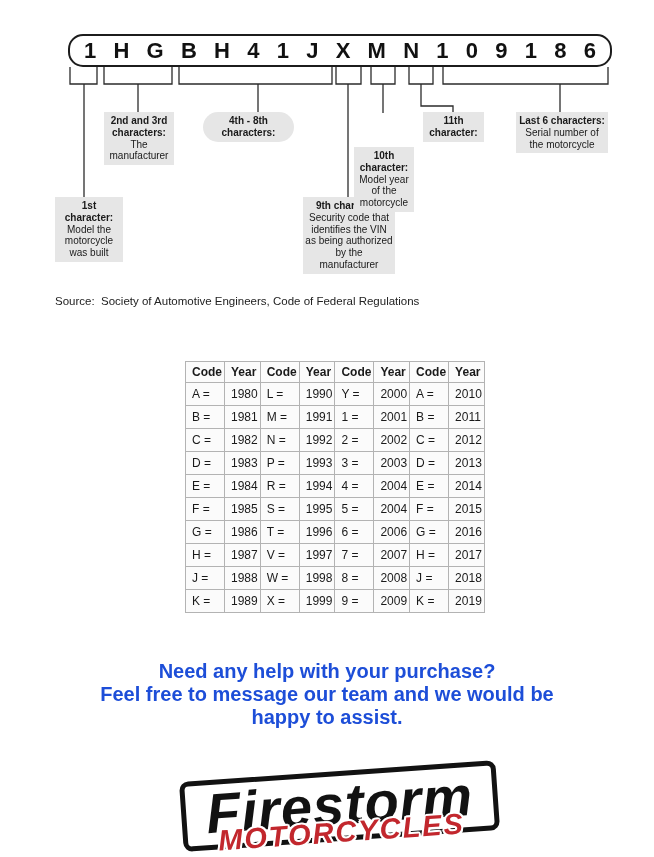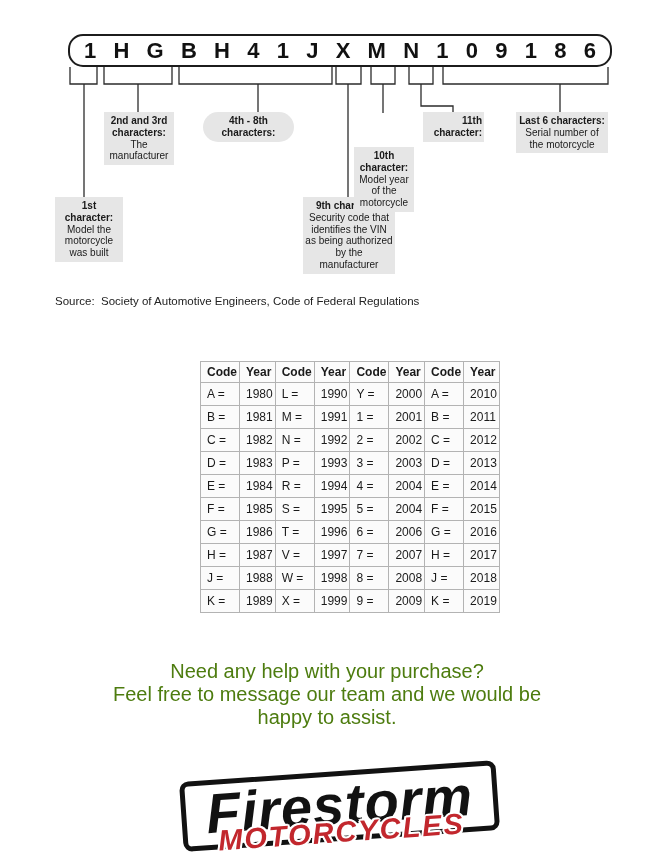--- a/index.html
+++ b/index.html
@@ -23,33 +23,33 @@
     position:absolute;background:#e6e6e6;text-align:center;
     font-size:10px;line-height:1.18;padding:3px 2px;box-sizing:border-box;color:#1a1a1a;
   }
   .vin-label .lt{font-weight:bold;}
   .source{
     position:absolute;left:55px;top:295px;font-size:11.5px;color:#222;
     white-space:pre-wrap;
   }
   
   .year-table{
-    position:absolute;left:185px;top:361px;border-collapse:collapse;background:#fbfbfb;margin-left:15px;
+    position:absolute;left:185px;top:361px;border-collapse:collapse;background:#fbfbfb;
   }
   .year-table th,.year-table td{
     border:1px solid #b3b3b3;font-size:12px;text-align:left;
     padding:4px 2px 4px 6px;box-sizing:border-box;color:#1a1a1a;
   }
   .year-table th{font-weight:bold;padding:3px 2px 3px 6px;}
   .year-table th:nth-child(odd),.year-table td:nth-child(odd){width:38px;}
   .year-table th:nth-child(even),.year-table td:nth-child(even){width:32px;}
   
   .help{
     position:absolute;left:0;top:660px;width:100%;text-align:center;
-    font-weight:normal;font-size:20px;line-height:23px;color:#4d7c0f;
+    font-weight:bold;font-size:20px;line-height:23px;color:#1d4ed8;
     white-space:pre-line;
   }
   
   .logo{position:absolute;top:771px;left:50%;transform:translateX(-46%) rotate(-4deg);}
   .plate{
     position:relative;display:inline-block;background:#fff;
     border:5px solid #121212;border-radius:9px;padding:0 20px 3px;
   }
   .fs{
     font-style:italic;font-weight:bold;font-size:56px;line-height:1.02;
@@ -122,21 +122,21 @@
   <div class="vin-label" style="left:303px;top:197px;width:92px;">
     <div class="lt">9th character:</div>
     <div class="ld">Security code that identifies the VIN as being authorized by the manufacturer</div>
   </div>
 
   <div class="vin-label" style="left:354px;top:112px;width:60px;margin-top:35px;">
     <div class="lt">10th character:</div>
     <div class="ld">Model year of the motorcycle</div>
   </div>
 
-  <div class="vin-label" style="left:423px;top:112px;width:61px;text-align:right;">
+  <div class="vin-label" style="left:423px;top:112px;width:61px;">
     <div class="lt">11th character:</div>
   </div>
 
   <div class="vin-label" style="left:516px;top:112px;width:92px;">
     <div class="lt">Last 6 characters:</div>
     <div class="ld">Serial number of the motorcycle</div>
   </div>
 
   <div class="source">Source:  Society of Automotive Engineers, Code of Federal Regulations</div>
 </div>

